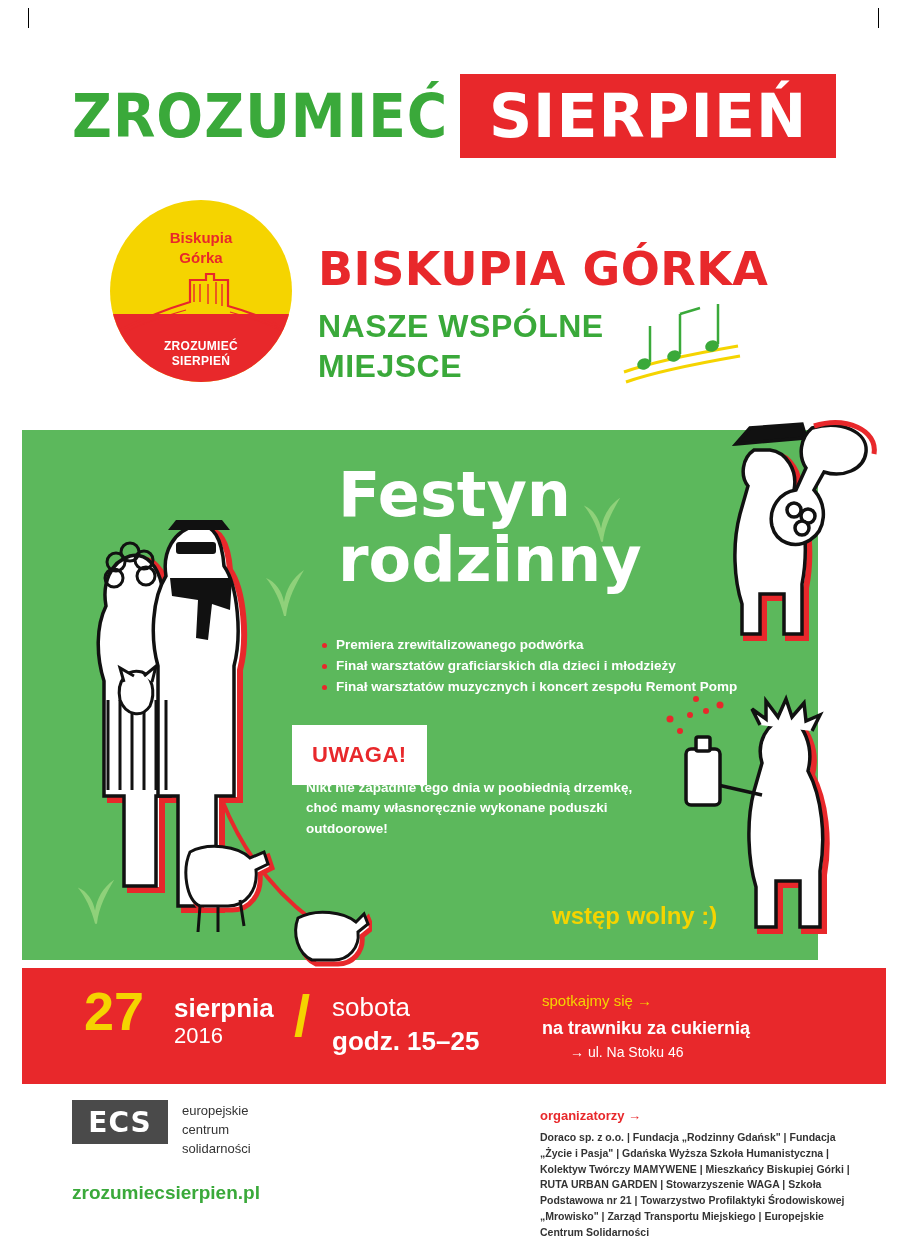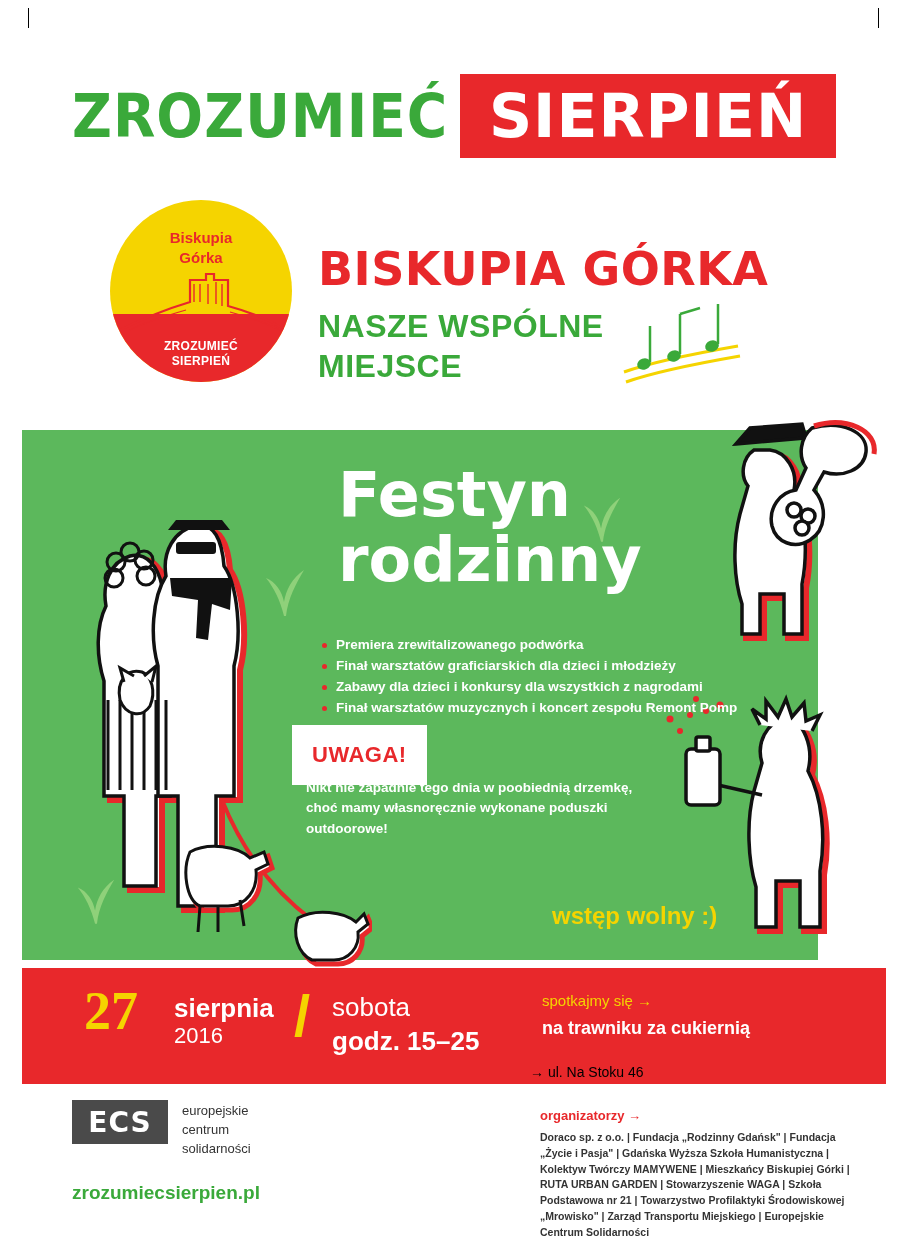--- a/index.html
+++ b/index.html
@@ -231,21 +231,21 @@
     background: #e8282b;
   }
   .date-num {
     position: absolute;
     left: 62px;
     top: 16px;
     font-size: 54px;
     font-weight: bold;
     color: #f5d400;
     line-height: 1;
-    font-family: Liberation Serif, serif;
+    font-family: Liberation Sans, sans-serif;
   }
   .date-month {
     position: absolute;
     left: 152px;
     top: 26px;
     font-size: 26px;
     font-weight: bold;
     color: #ffffff;
     line-height: 1.1;
   }
@@ -291,25 +291,24 @@
   .meet-2 {
     position: absolute;
     left: 520px;
     top: 50px;
     font-size: 18px;
     font-weight: bold;
     color: #ffffff;
   }
   .meet-3 {
     position: absolute;
-    left: 508px;
+    left: 548px;
     top: 76px;
     font-size: 14px;
-    color: #000000;
-    margin-top: 20px;
+    color: #ffffff;
   }
 
   
   .ecs-logo {
     position: absolute;
     left: 72px;
     top: 1100px;
     width: 96px;
     height: 44px;
     background: #4a4a4a;
@@ -521,21 +520,20 @@
   </svg>
 
   <div class="fest-title">
     <div>Festyn</div>
     <div>rodzinny</div>
   </div>
 
   <ul class="bullets">
     <li>Premiera zrewitalizowanego podwórka</li>
     <li>Finał warsztatów graficiarskich dla dzieci i młodzieży</li>
-    <li>Zabawy dla dzieci i konkursy dla wszystkich z nagrodami</li>
     <li>Finał warsztatów muzycznych i koncert zespołu Remont Pomp</li>
   </ul>
 
   <div class="uwaga-box">
     <span>UWAGA!</span>
   </div>
   <div class="uwaga-text">Nikt nie zapadnie tego dnia w poobiednią drzemkę, choć mamy własnoręcznie wykonane poduszki outdoorowe!</div>
 
   <div class="wstep">wstęp wolny :)</div>
 </div>

